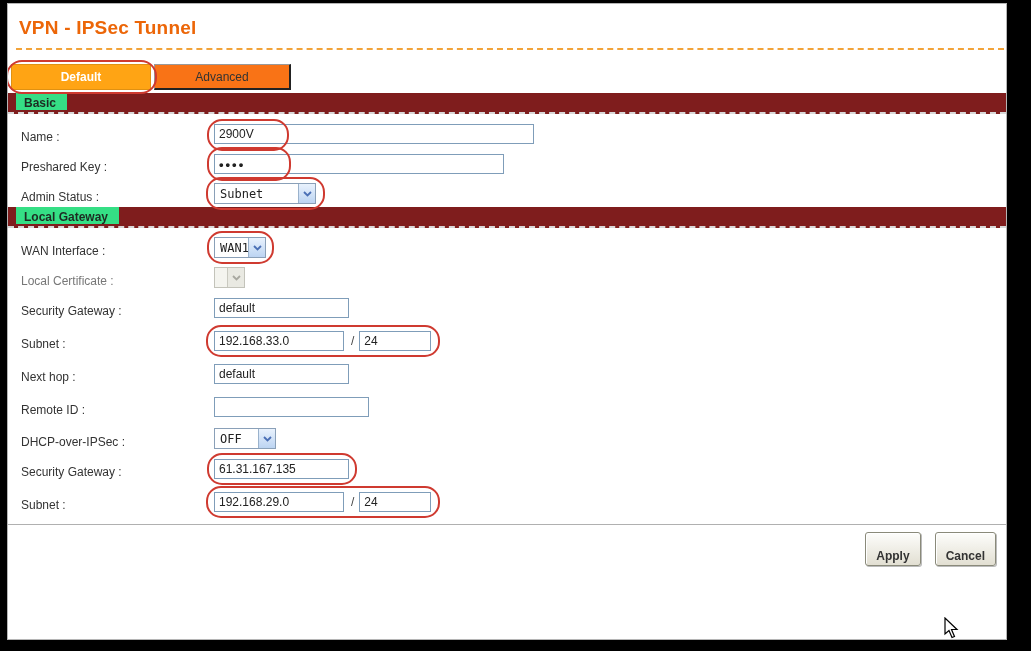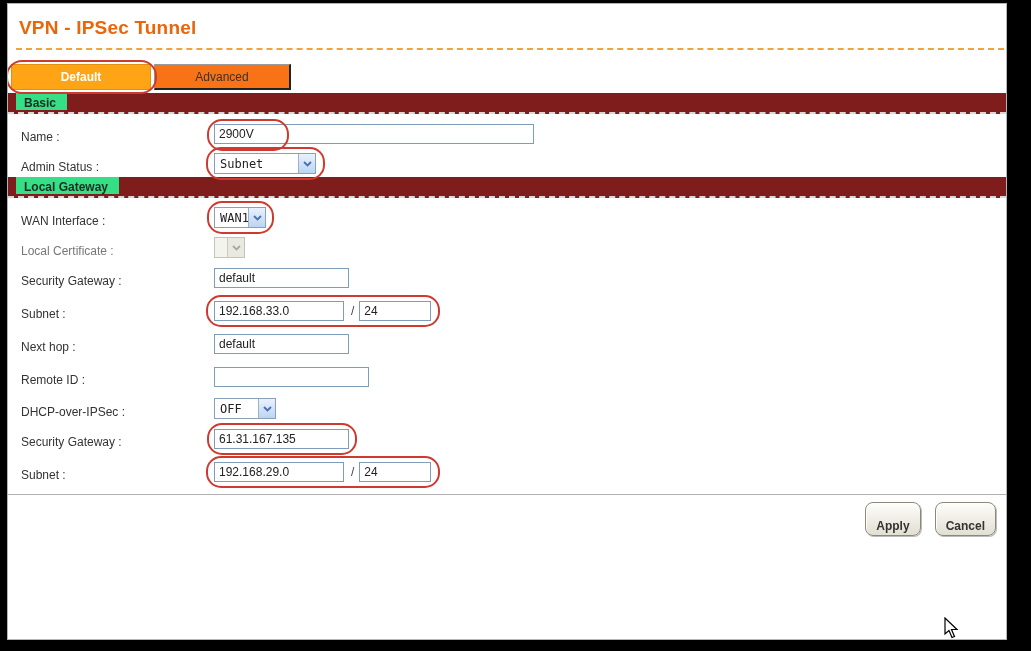--- a/index.html
+++ b/index.html
@@ -44,21 +44,21 @@
   .xp-select.disabled .arrow { background:#e9e9e2; border-left:1px solid #c9c9c0; }
   .wA .txt{width:123px}.wB .txt{width:31px}.wC .txt{width:83px}.wD .txt{width:43px}.wE .txt{width:33px}
   
   .rel { position:relative; display:inline-flex; align-items:center; }
   .oval { position:absolute; border:2px solid #cf3a30; border-radius:15px; pointer-events:none; z-index:3; }
   .slash { margin:0 5px 0 7px; font-size:12px; color:#444; }
   
   .footer-line { margin:12px 0 0 0; border-top:1px solid #b0b0b0; }
   .footer { display:flex; justify-content:flex-end; gap:14px; padding:7px 10px 0 0; }
   .btn { min-width:46px; height:28px; padding:16px 10px; font-family:"Liberation Sans",sans-serif; font-size:12px; font-weight:bold; color:#333;
-    background:linear-gradient(#fdfdfb,#e2dfd2); border:1px solid #8a8a7a; border-radius:8px;
+    background:linear-gradient(#fdfdfb,#e2dfd2); border:1px solid #8a8a7a; border-radius:3px;
     box-shadow:inset 1px 1px 0 #fff, 1px 1px 0 #bbb; cursor:pointer; }
   .cursor { position:absolute; left:936px; top:613px; z-index:5; }
 </style>
 </head>
 <body>
 
 <div class="page">
 
   <div class="page-title">VPN - IPSec Tunnel</div>
   <div class="title-divider"></div>
@@ -81,20 +81,27 @@
 
   <div class="row">
     <span class="lbl">Name :</span>
     <span class="rel">
       <input class="ti w320" type="text" value="2900V" style="">
       <span class="oval" style="left:-7px;top:-5px;width:82px;height:32px;"></span>
     </span>
   </div>
 
 
+  <div class="row">
+    <span class="lbl">Preshared Key :</span>
+    <span class="rel">
+      <input class="ti pw w290" type="text" value="••••" style="">
+      <span class="oval" style="left:-7px;top:-7px;width:84px;height:34px;"></span>
+    </span>
+  </div>
 
 
   <div class="row">
     <span class="lbl">Admin Status :</span>
     <span class="rel">
       <span class="xp-select wC">
         <span class="txt">Subnet</span>
         <span class="arrow">
             <svg width="9" height="6">
               <path d="M1 1 L4.5 4.5 L8 1" stroke="#4a6fb5" stroke-width="1.8" fill="none"></path>

